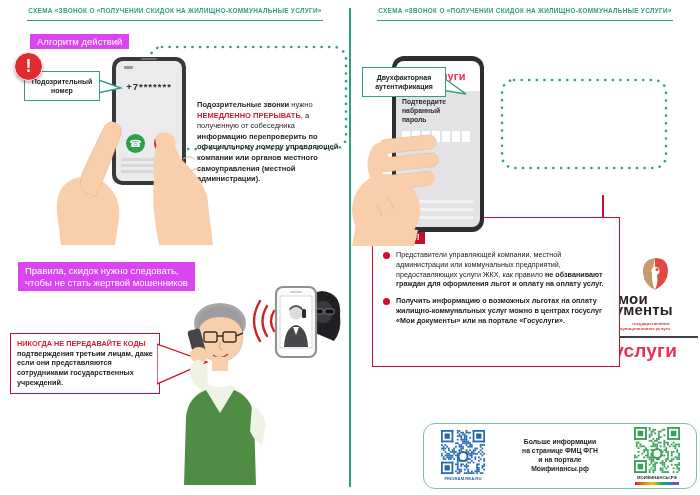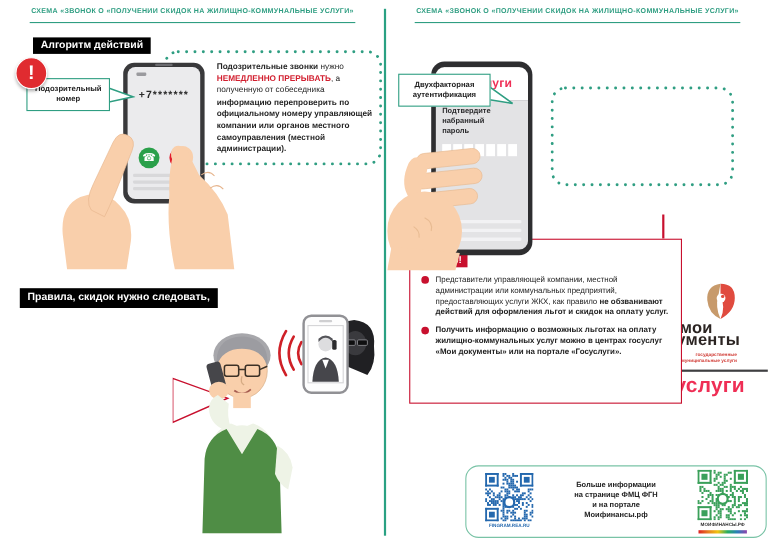--- a/index.html
+++ b/index.html
@@ -4,35 +4,35 @@
 <style>
   html,body{margin:0;padding:0;background:#fff;}
   #canvas{position:relative;width:700px;height:495px;background:#ffffff;overflow:hidden;
           font-family:"Liberation Sans","DejaVu Sans",sans-serif;}
   .abs{position:absolute;}
   
   .hdr{width:300px;text-align:center;font-size:6.4px;font-weight:bold;color:#2f9e82;letter-spacing:.3px;top:7px;}
   .hdr-line{height:1px;background:#2f9e82;width:296px;top:20px;}
   .divider{left:349px;top:8px;width:2px;height:479px;background:#2aa183;}
   
-  .gbadge{background:#000000;color:#fff;font-weight:bold;display:inline-block;}
+  .gbadge{background:#d946ef;color:#fff;font-weight:normal;display:inline-block;}
   .badge-algo{left:30px;top:34px;font-size:9.5px;padding:2px 7px;}
   .badge-rules{left:18px;top:262px;font-size:9.5px;line-height:11.5px;padding:3px 7px;}
   
   .excl{left:14px;top:52px;width:27px;height:27px;border-radius:50%;background:#e02b30;color:#fff;
         font-weight:bold;font-size:18px;line-height:26px;text-align:center;border:1.5px solid #fff;
         box-shadow:0 2px 3px rgba(0,0,0,.3);z-index:6;}
   
   .callout{background:#fff;border:1.4px solid #2f9e82;font-weight:bold;color:#222;text-align:center;z-index:5;}
   .label-suspicious{left:24px;top:71px;width:70px;font-size:7px;line-height:9px;padding:5px 2px;}
   .label-2fa{left:362px;top:67px;width:78px;font-size:7px;line-height:9px;padding:5px 2px;}
   .pointer{z-index:4;}
   
   .dotted{z-index:1;}
-  .advice{z-index:2;font-size:7.5px;line-height:10.6px;color:#1f1f1f;}
+  .advice{z-index:2;font-size:7.5px;line-height:10.6px;color:#1f1f1f;margin-top:44px;}
   .advice-l{left:197px;top:56px;width:148px;}
   .advice-r{left:512px;top:92px;width:148px;}
   .b{font-weight:bold;}
   .red{font-weight:bold;color:#d21f2f;}
   
   .phone-l{left:112px;top:57px;width:74px;height:128px;background:#39393b;border-radius:10px;z-index:3;}
   .phone-l .screen{position:absolute;left:4px;top:4px;right:4px;bottom:4px;background:#ebebed;border-radius:7px;}
   .phone-l .speaker{position:absolute;left:29px;top:1px;width:16px;height:2px;border-radius:1px;background:#6b6b6f;}
   .statusbar{position:absolute;left:8px;top:5px;width:9px;height:2.5px;background:#9a9a9e;border-radius:1px;}
   .callnum{position:absolute;left:0;top:20px;width:100%;text-align:center;font-size:9.5px;font-weight:bold;
@@ -139,22 +139,26 @@
   <svg class="abs art" style="left:55px;top:95px;" width="180" height="150" viewBox="0 0 180 150">
     <path d="M2,118 Q0,92 18,84 Q40,76 54,92 Q66,104 64,124 L60,150 L6,150 Z" fill="#f9cfab"></path>
     <path d="M28,96 Q22,88 30,72 L48,34 Q53,24 61,28 Q69,32 65,42 L50,80 Q44,94 40,102 Z" fill="#f9cfab" stroke="#e6b58e" stroke-width="0.6"></path>
     <path d="M103,44 Q109,34 117,40 Q122,44 120,52 L126,64 Q144,80 152,100 L158,150 L104,150 Q96,112 99,82 Q98,60 103,44 Z" fill="#f9cfab"></path>
     <ellipse cx="109" cy="47" rx="8" ry="10" transform="rotate(-32 109 47)" fill="#f9cfab"></ellipse>
     <path d="M128,64 q7,-5 12,1 M136,76 q7,-5 12,1" fill="none" stroke="#e6b58e" stroke-width="1"></path>
   </svg>
 
   <div class="abs gbadge badge-rules">
     <div>Правила, скидок нужно следовать,</div>
-  </div>
-
+    <div>чтобы не стать жертвой мошенников</div>
+  </div>
+
+  <div class="abs never-box">
+    <span class="never-red">НИКОГДА НЕ ПЕРЕДАВАЙТЕ КОДЫ</span><span class="never-dark"> подтверждения третьим лицам, даже если они представляются сотрудниками государственных учреждений.</span>
+  </div>
   <svg class="abs" style="left:157px;top:340px;z-index:4;" width="54" height="48" viewBox="0 0 54 48">
     <polygon points="0,4 50,22 0,44" fill="#fff" stroke="#c8102e" stroke-width="1.3"></polygon>
   </svg>
 
   <svg class="abs art" style="left:160px;top:293px;" width="115" height="192" viewBox="0 0 115 192">
     <ellipse cx="60" cy="30" rx="26" ry="20" fill="#a7a7ab"></ellipse>
     <ellipse cx="60" cy="44" rx="23" ry="25" fill="#f9cfab" stroke="#d5ab83" stroke-width="0.6"></ellipse>
     <path d="M37,40 Q35,14 60,13 Q85,14 83,40 Q78,24 60,24 Q42,24 37,40 Z" fill="#9c9ca1"></path>
     <rect x="31" y="36" width="13" height="28" rx="3" transform="rotate(-15 38 52)" fill="#46464a"></rect>
     <ellipse cx="39" cy="62" rx="9" ry="8" fill="#f9cfab"></ellipse>
@@ -241,21 +245,21 @@
   <svg class="abs dotted" style="left:500px;top:78px;" width="168" height="92" viewBox="0 0 168 92">
     <rect x="2" y="2" width="164" height="88" rx="12" fill="none" stroke="#2f9e82" stroke-width="2.6" stroke-dasharray="0.1 7.5" stroke-linecap="round"></rect>
   </svg>
 
 
   <div class="abs important">
     <div class="imp-badge">Важно!</div>
     <div class="bullet">
       <div class="dot"></div>
       <div class="btext">
-        <span>Представители управляющей компании, местной администрации или коммунальных предприятий, предоставляющих услуги ЖКХ, как правило </span><span class="b">не обзванивают действий для оформления льгот и скидок на оплату услуг.</span>
+        <span>Представители управляющей компании, местной администрации или коммунальных предприятий, предоставляющих услуги ЖКХ, как правило </span><span class="b">не обзванивают граждан для оформления льгот и оплату на оплату услуг.</span>
       </div>
     </div>
     <div class="bullet">
       <div class="dot"></div>
       <div class="btext b">Получить информацию о возможных льготах на оплату жилищно-коммунальных услуг можно в центрах госуслуг «Мои документы» или на портале «Госуслуги».</div>
     </div>
   </div>
 
   <div class="abs rdash" style="left:602px;top:195px;height:22px;"></div>
   <div class="abs rdash" style="left:556px;top:318px;height:26px;"></div>

